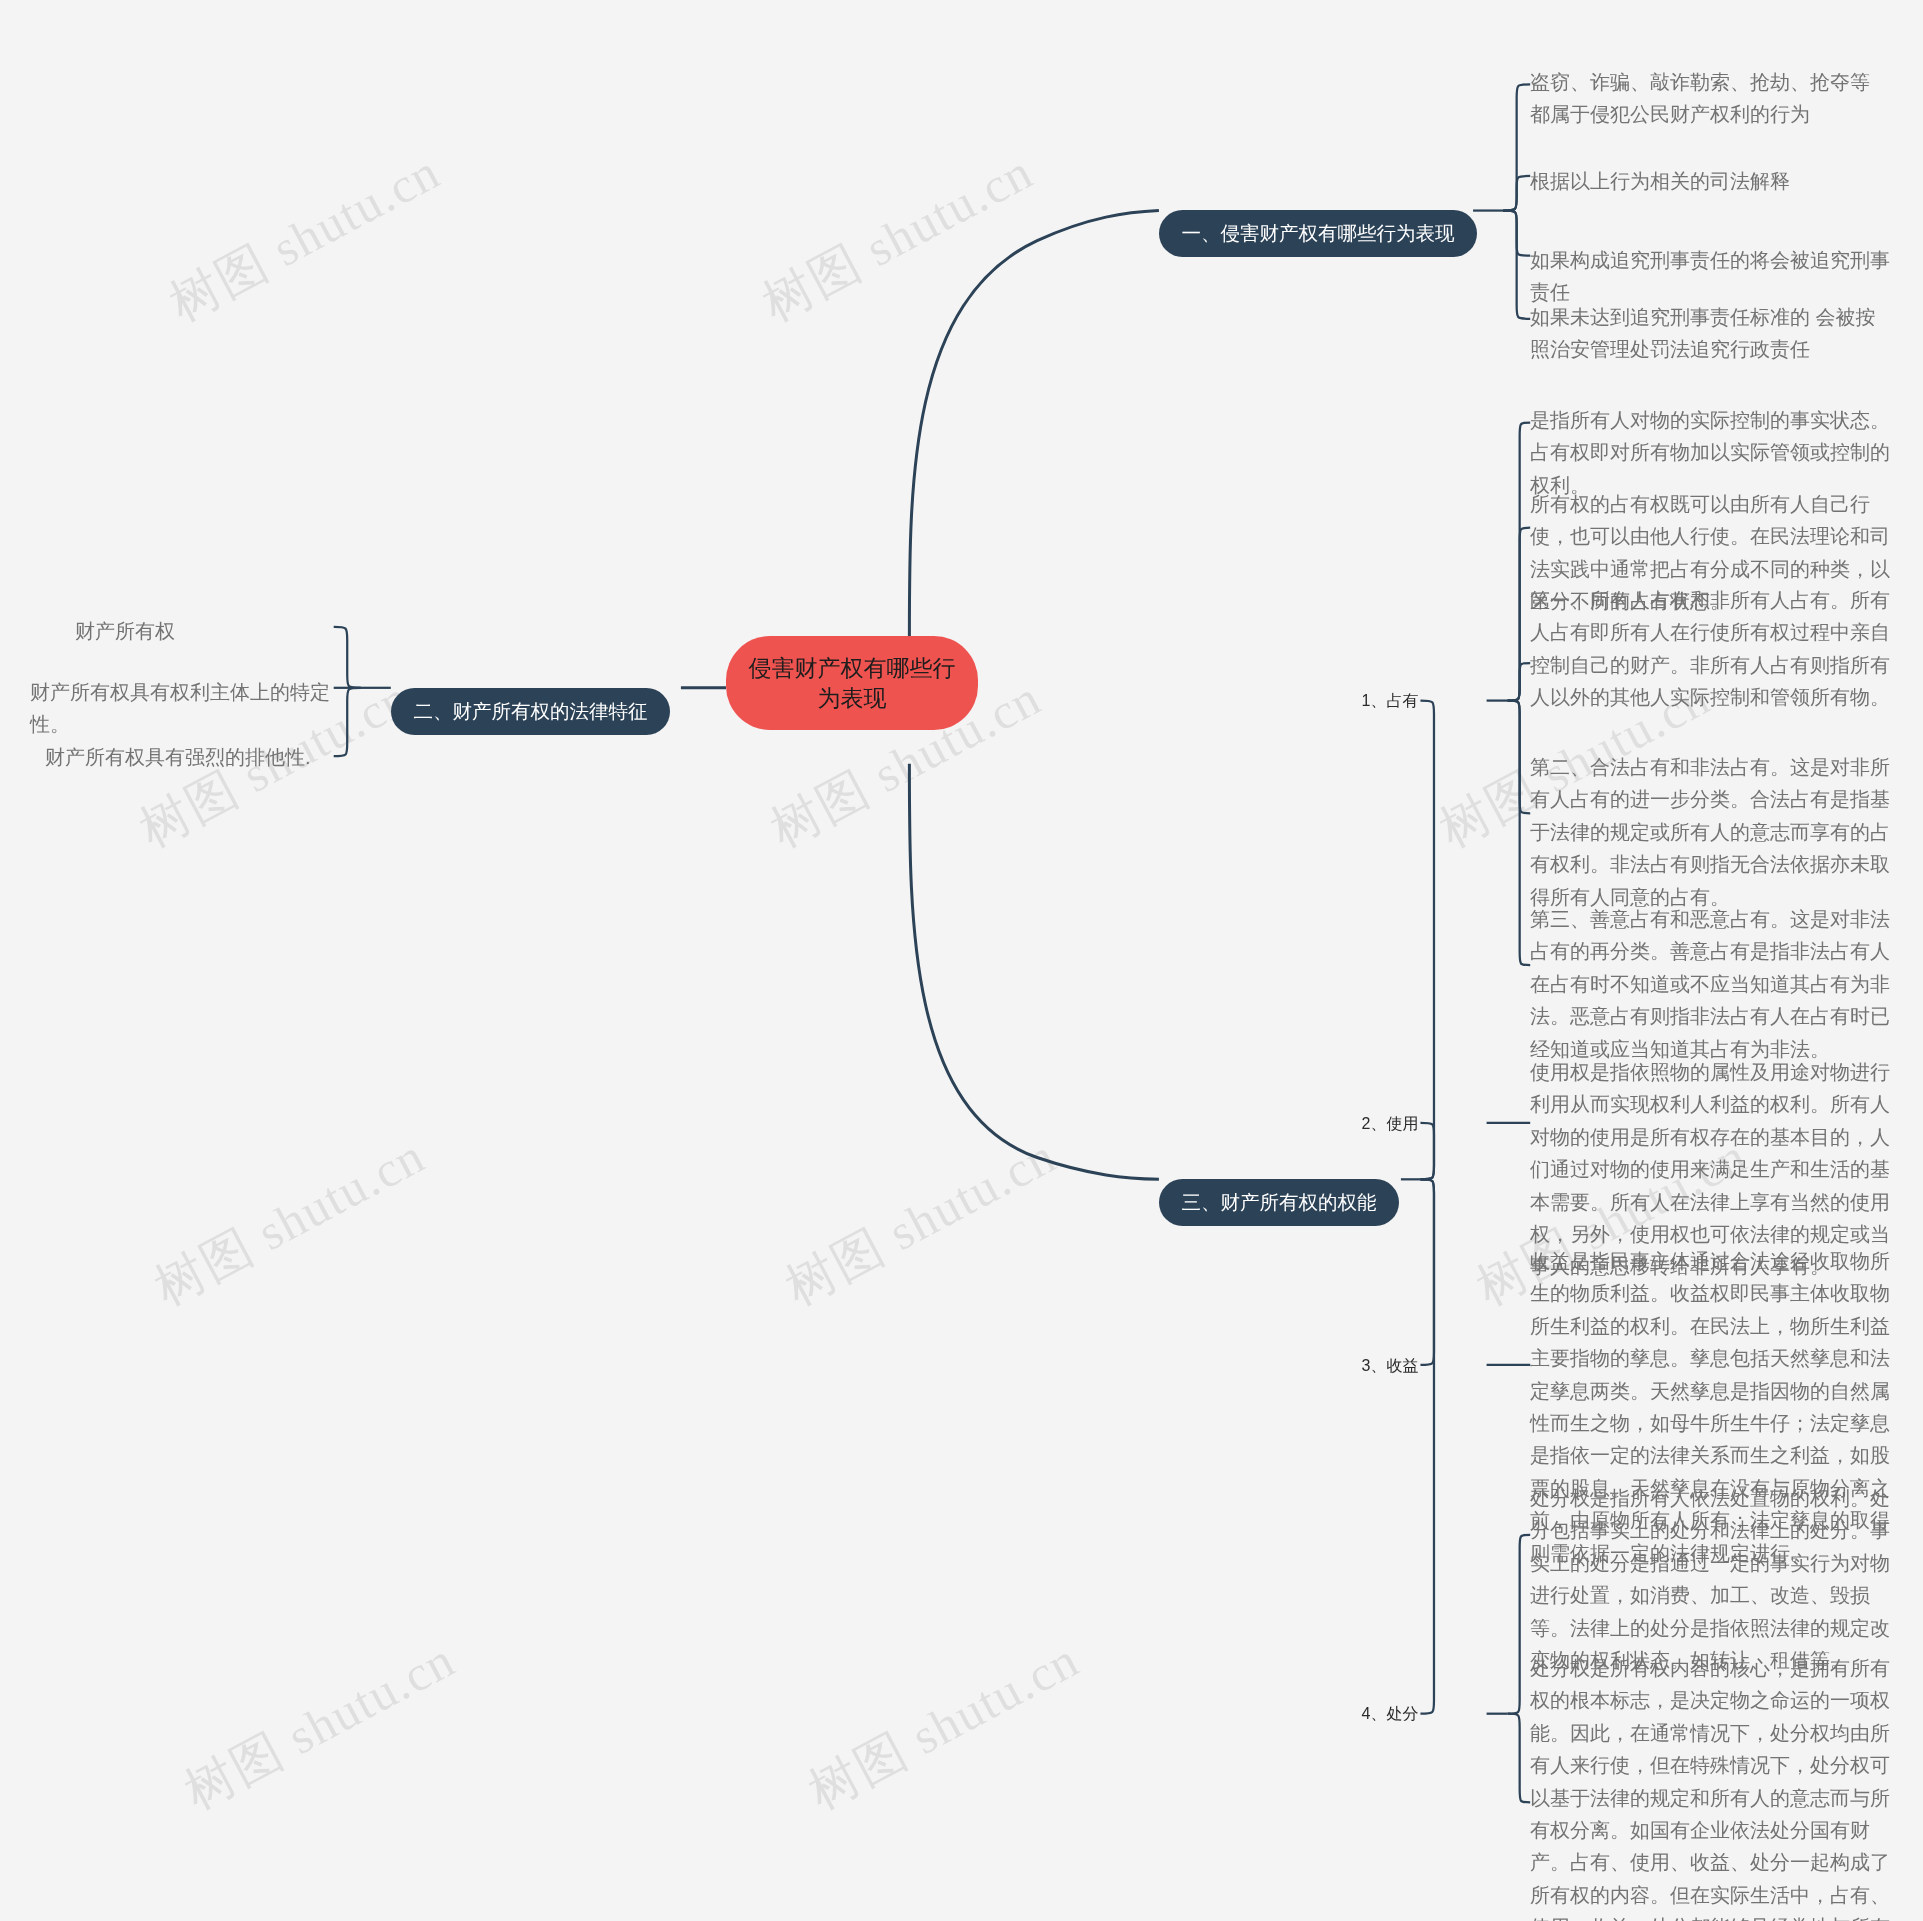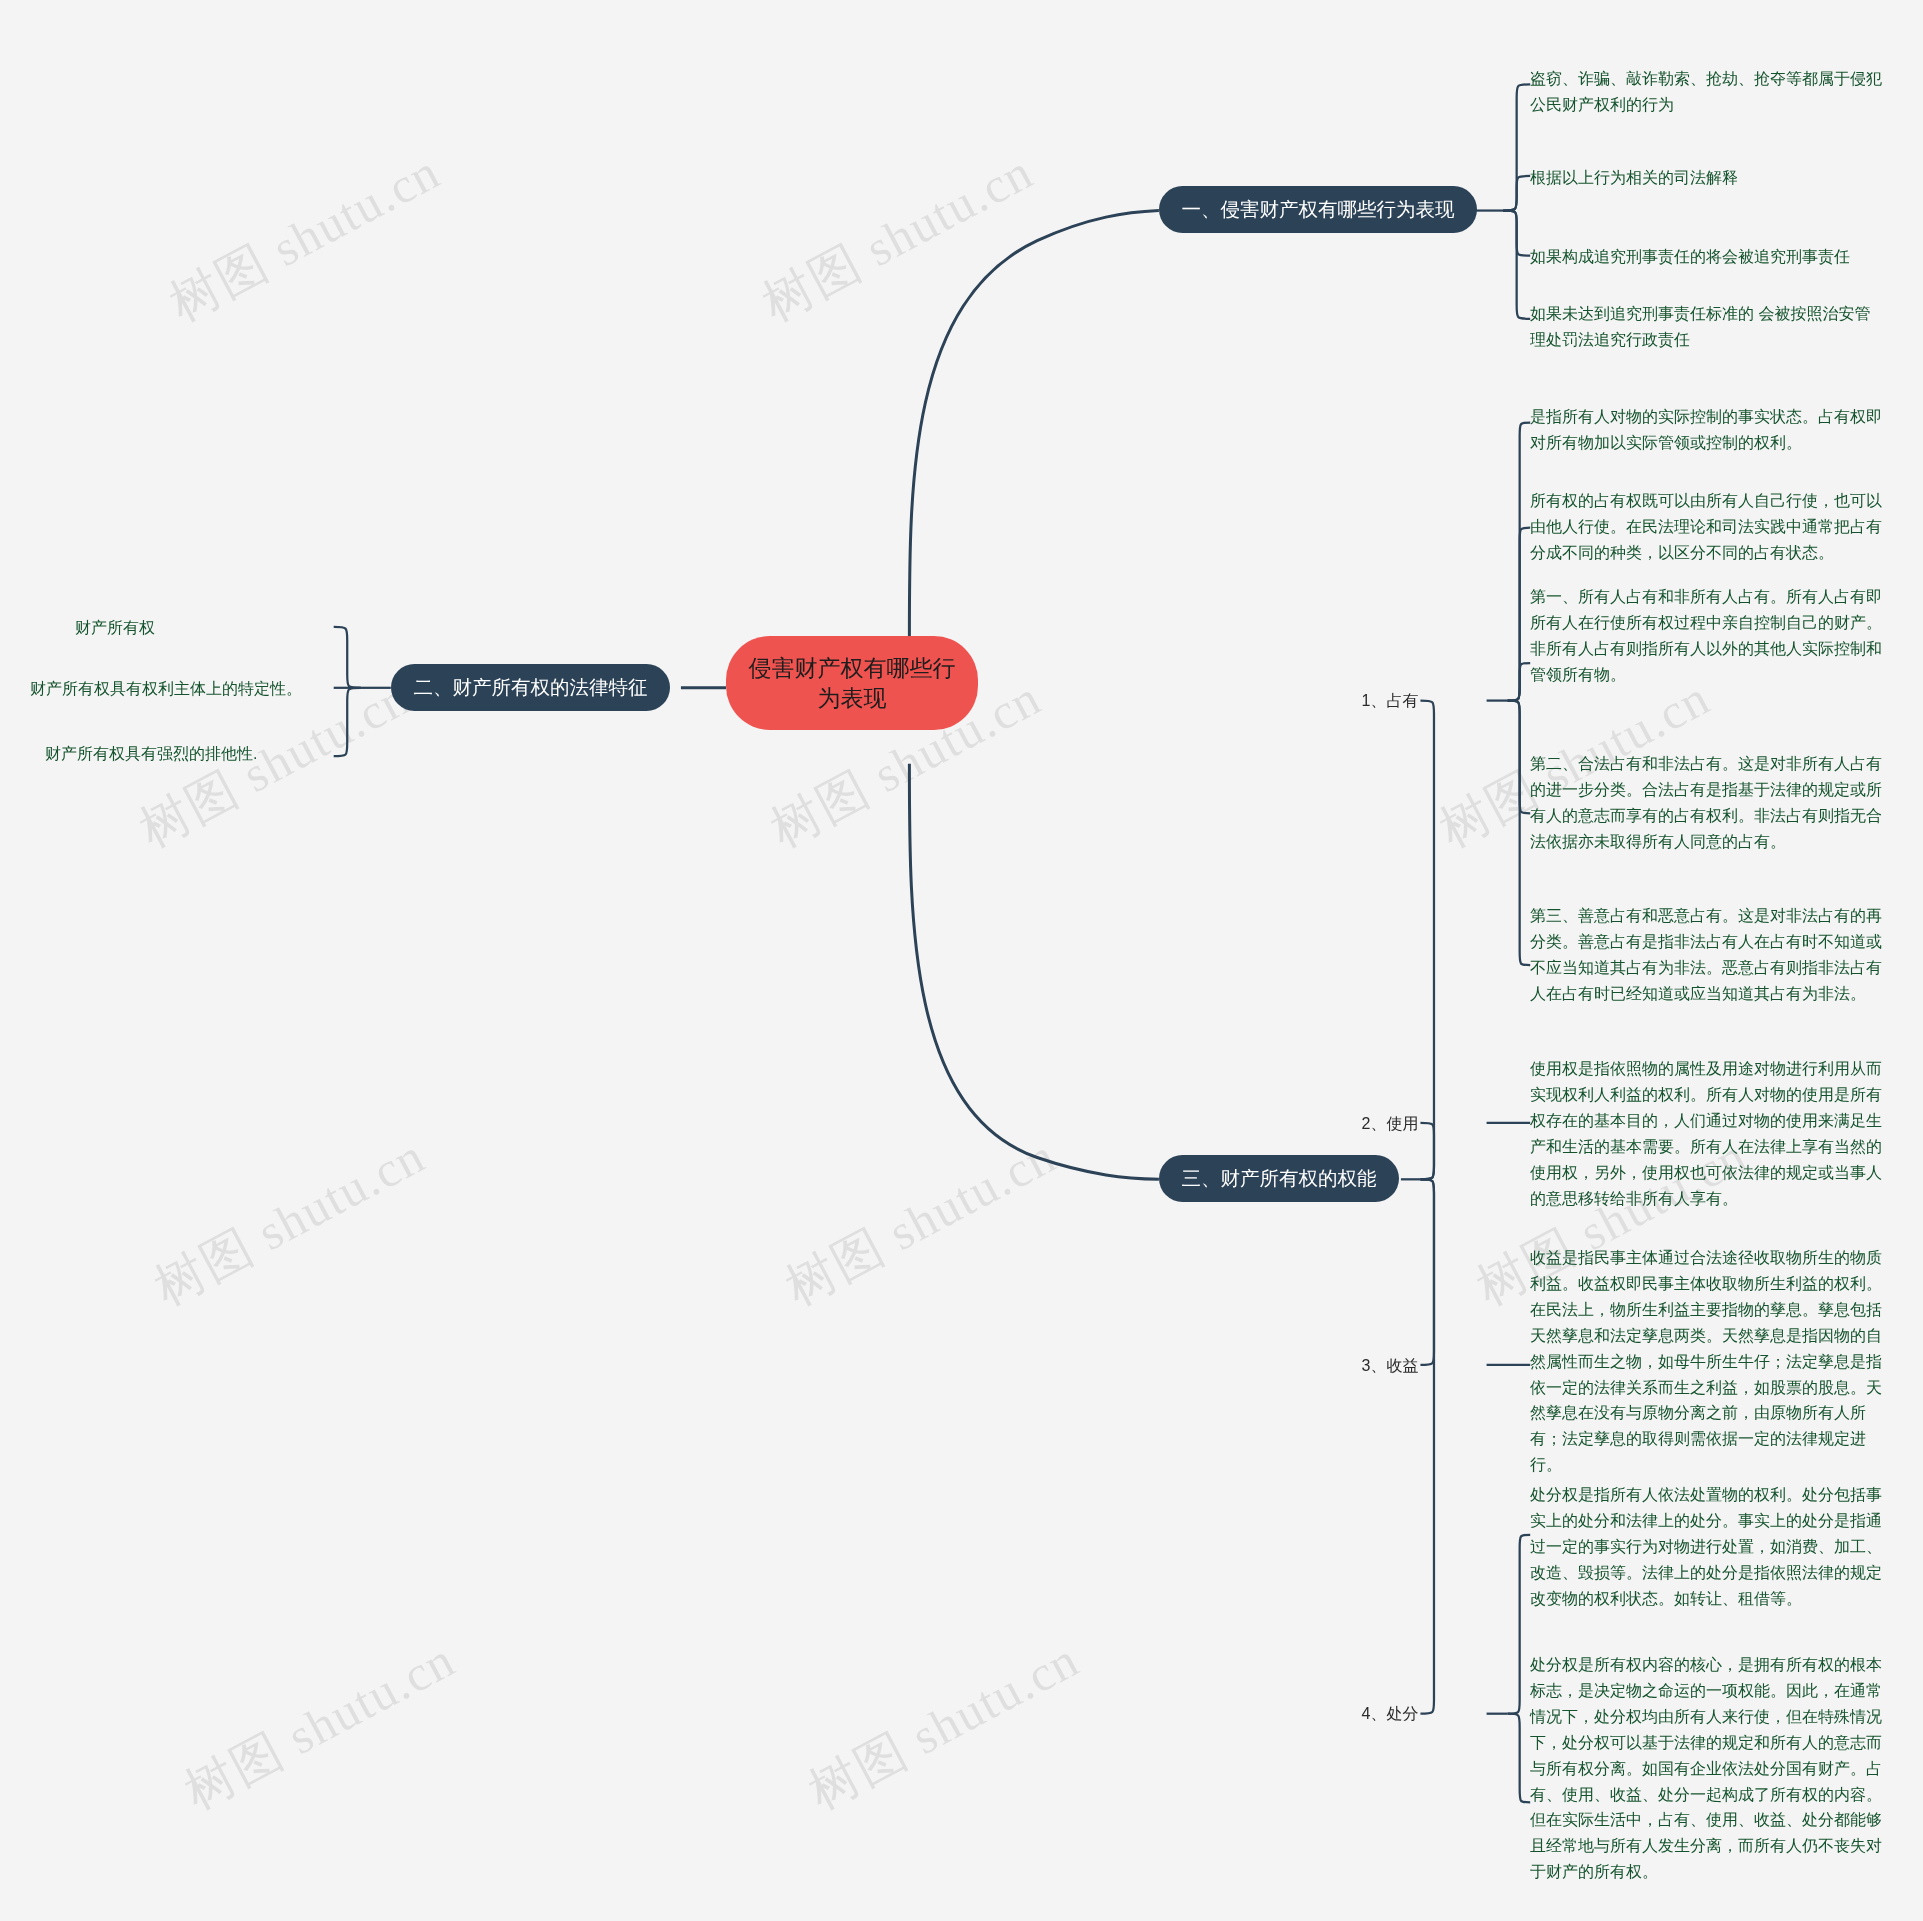--- a/index.html
+++ b/index.html
@@ -71,28 +71,29 @@
   }
 
   .branch-node {
     background: #2c4257;
     color: #ffffff;
     border-radius: 30px;
     padding: 12px 22.5px;
     font-size: 19.5px;
     line-height: 1.2;
     white-space: nowrap;
+    margin-top: 24px;
   }
 
   .leaf {
     position: absolute;
     z-index: 2;
-    font-size: 16px;
+    font-size: 20px;
     line-height: 1.62;
-    color: #14532d;
+    color: #737373;
   }
   .leaf.right {
     text-align: left;
   }
   .leaf.left {
     text-align: left;
   }
   .sub-label {
     position: absolute;
     z-index: 2;

